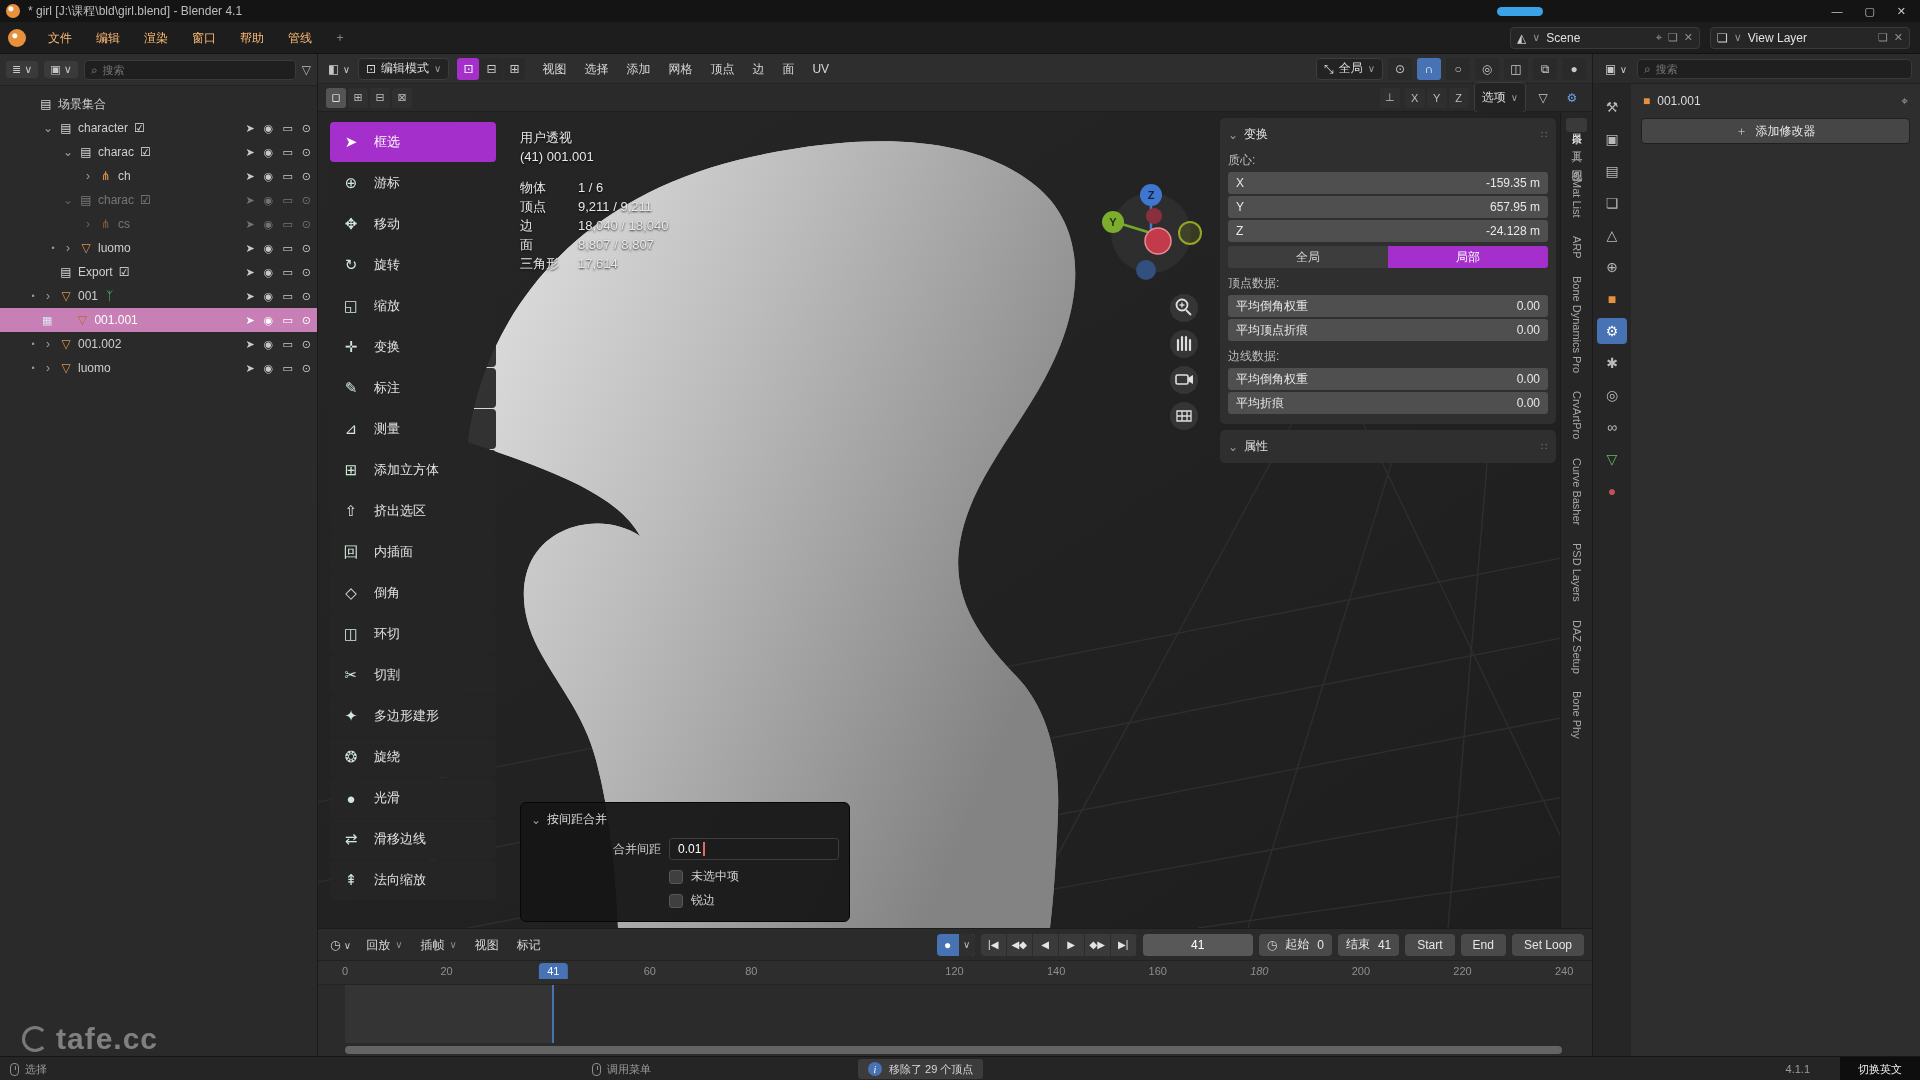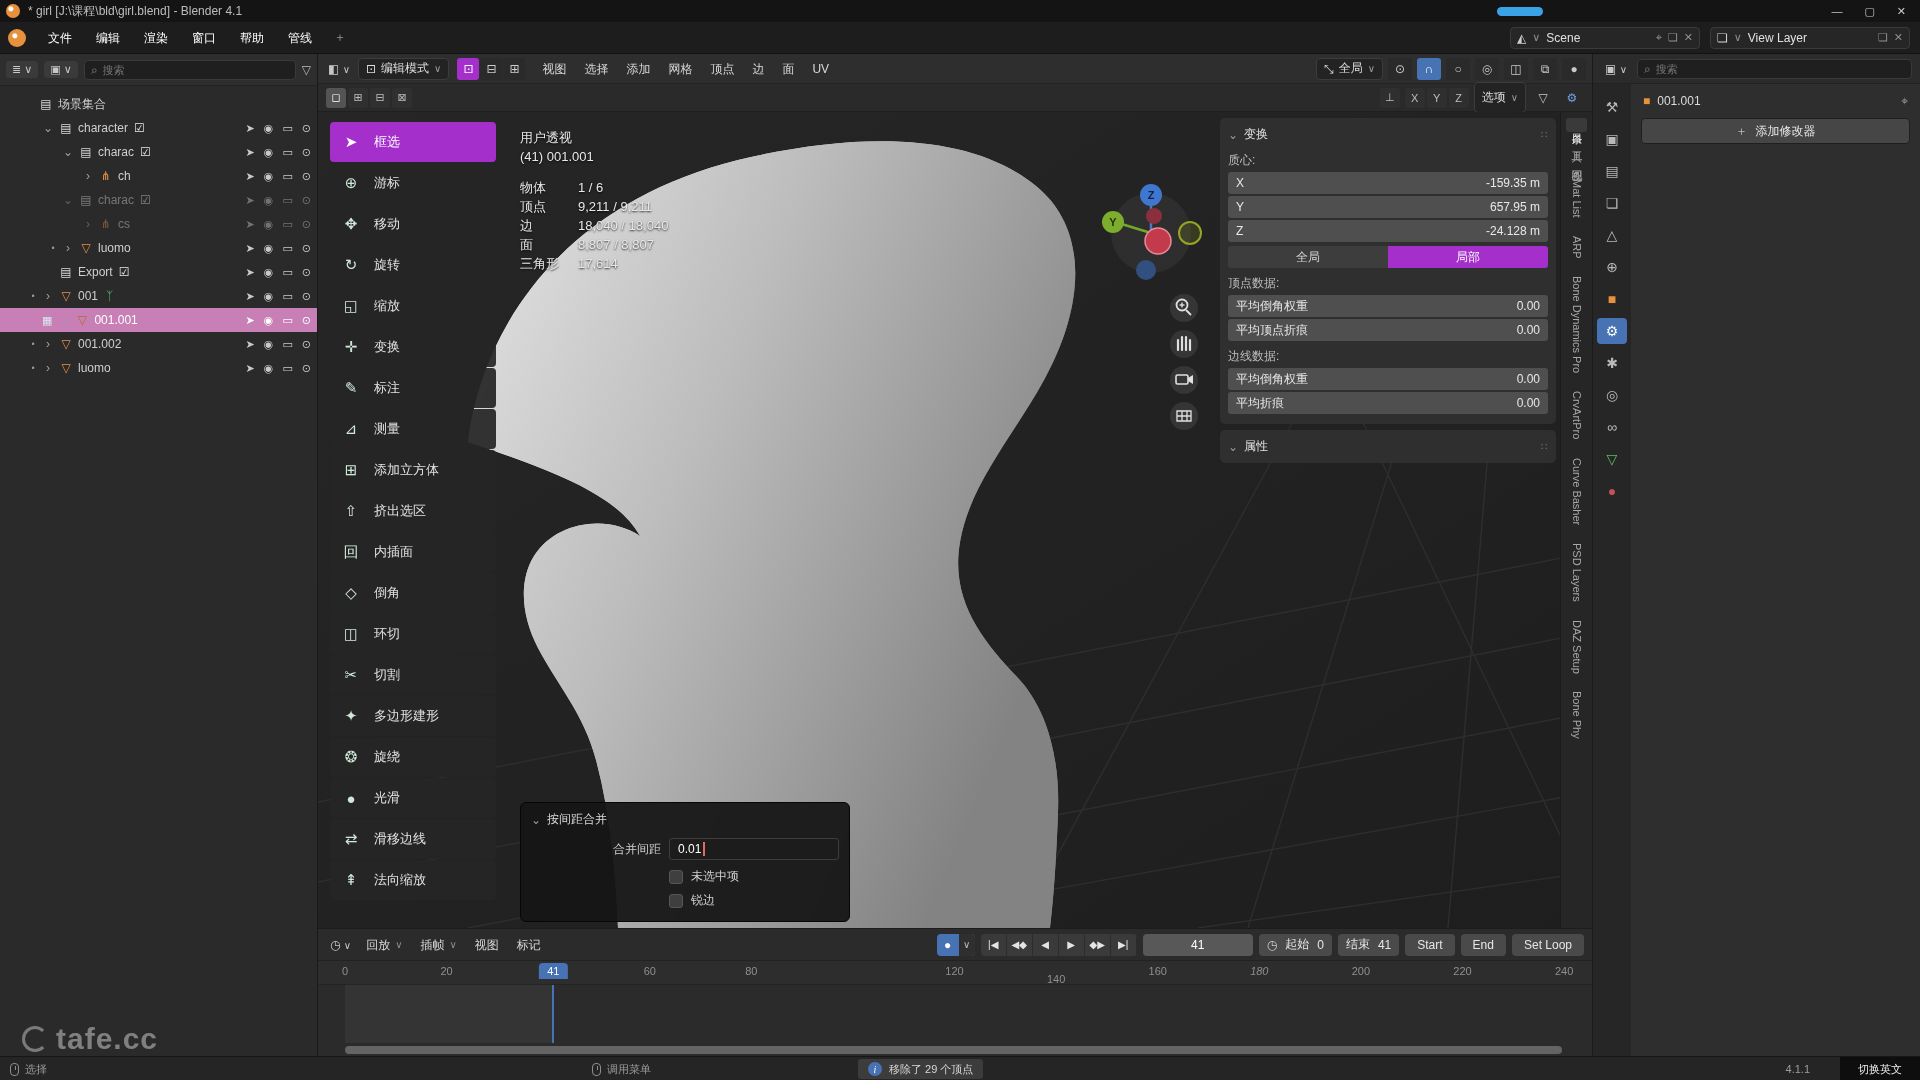--- a/index.html
+++ b/index.html
@@ -13,21 +13,21 @@
   .titlebar .blogo { width:14px; height:14px; border-radius:50%;
     background:radial-gradient(circle at 35% 35%, #fff 0 2px, #e8913c 3px 100%); margin-right:8px; }
   .bluepill { position:absolute; left:1497px; top:7px; width:46px; height:9px; border-radius:5px;
     background:#3aa2e6; }
   .winbtns { margin-left:auto; display:flex; gap:22px; padding-right:8px; color:#c9c9c9; font-size:11px; }
 
   
   .topbar { height:32px; background:#1d1d1d; display:flex; align-items:center; border-bottom:1px solid #121212; }
   .topbar .blogo2 { width:18px; height:18px; border-radius:50%; margin:0 10px 0 8px;
     background:radial-gradient(circle at 38% 38%, #fff 0 2px, #e8913c 3px 100%); }
-  .menu-item { padding:0 12px; height:26px; line-height:26px; color:#ffffff; cursor:default; }
+  .menu-item { padding:0 12px; height:26px; line-height:26px; color:#fdba74; cursor:default; }
   .wstabs { display:flex; margin-left:14px; height:32px; align-items:flex-end; }
   .wstab { padding:6px 16px 7px; color:#9a9a9a; border-radius:5px 5px 0 0; }
   .wstab.active { background:#323232; color:#e8e8e8; }
   .wstab-add { padding:6px 10px 7px; color:#9a9a9a; }
   .topbar-right { margin-left:auto; display:flex; gap:10px; padding-right:10px; align-items:center; }
   .selector { display:flex; align-items:center; background:#262626; border:1px solid #3a3a3a;
     border-radius:4px; height:22px; padding:0 6px; gap:6px; min-width:190px; }
   .selector .sico { color:#cfcfcf; } .selector .slabel { color:#e0e0e0; flex:1; }
   .selector .mini { color:#8f8f8f; font-size:11px; }
 
@@ -853,21 +853,21 @@
         </span>
       </div>
       <div class="ruler">
         <span class="tick" style="left: 27px;">0</span>
           <span class="tick" style="left: 128.592px;">20</span>
           <span class="tick" style="left: 230.184px;">40</span>
           <span class="tick" style="left: 331.776px;">60</span>
           <span class="tick" style="left: 433.368px;">80</span>
           <span class="tick" style="left: 504px; margin-top: 48px;">100</span>
           <span class="tick" style="left: 636.552px;">120</span>
-          <span class="tick" style="left: 738.144px; margin-top: 8px;">140</span>
+          <span class="tick" style="left: 738.144px;">140</span>
           <span class="tick" style="left: 839.736px;">160</span>
           <span class="tick" style="left: 941.328px; font-style: italic;">180</span>
           <span class="tick" style="left: 1042.92px;">200</span>
           <span class="tick" style="left: 1144.51px;">220</span>
           <span class="tick" style="left: 1246.1px;">240</span>
         <span class="curframe" id="curframe" style="left: 235.264px;">41</span>
       </div>
       <div class="keyarea">
         <div class="outrange" id="outrangeL" style="left: 0px; width: 27px;"></div>
         <div class="outrange" id="outrangeR" style="left: 235.264px; right: 0px;"></div>

